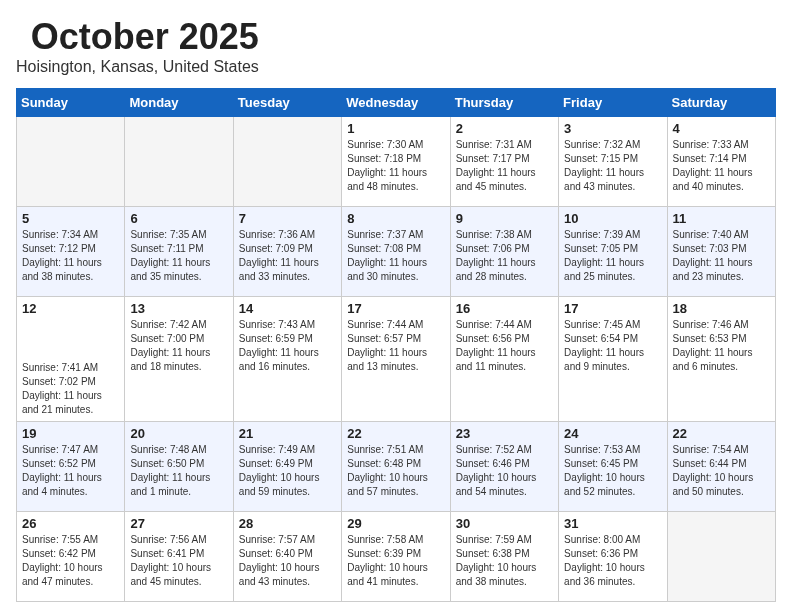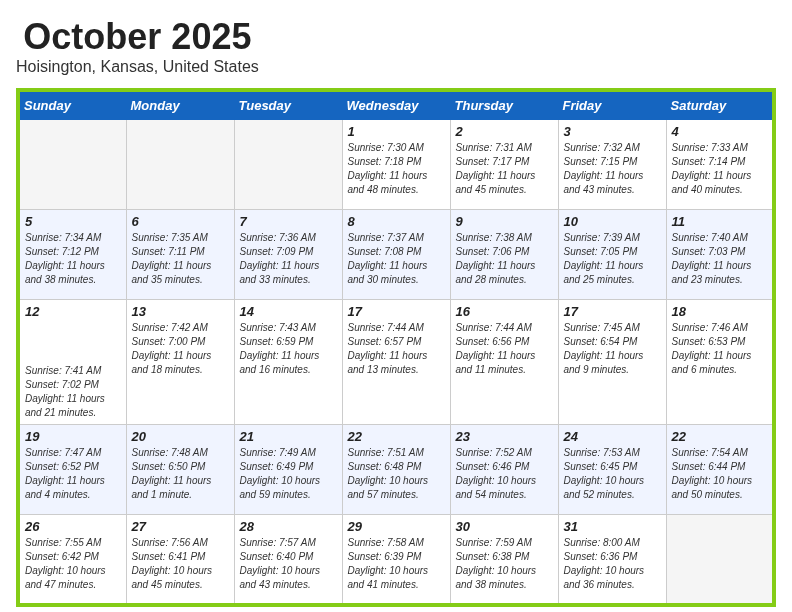--- a/index.html
+++ b/index.html
@@ -19,36 +19,35 @@
     .logo {
       display: flex;
       flex-direction: column;
       align-items: flex-start;
     }
     .logo-line {
       display: flex;
       align-items: center;
     }
     .title-area {
-      text-align: center;
+      text-align: right;
     }
     .month-title {
       font-size: 36px;
       font-weight: bold;
       color: #222;
     }
     .location-title {
       font-size: 16px;
       color: #333;
     }
     .calendar {
       width: 100%;
       border-collapse: collapse;
-      border: 4px solid #84cc16;
-      font-style: italic;
+      border: 1px solid #84cc16;
     }
     .calendar th {
       background: #1565c0;
       color: #fff;
       font-size: 13px;
       font-weight: bold;
       padding: 6px 4px;
       text-align: left;
       border: 1px solid #1565c0;
     }

